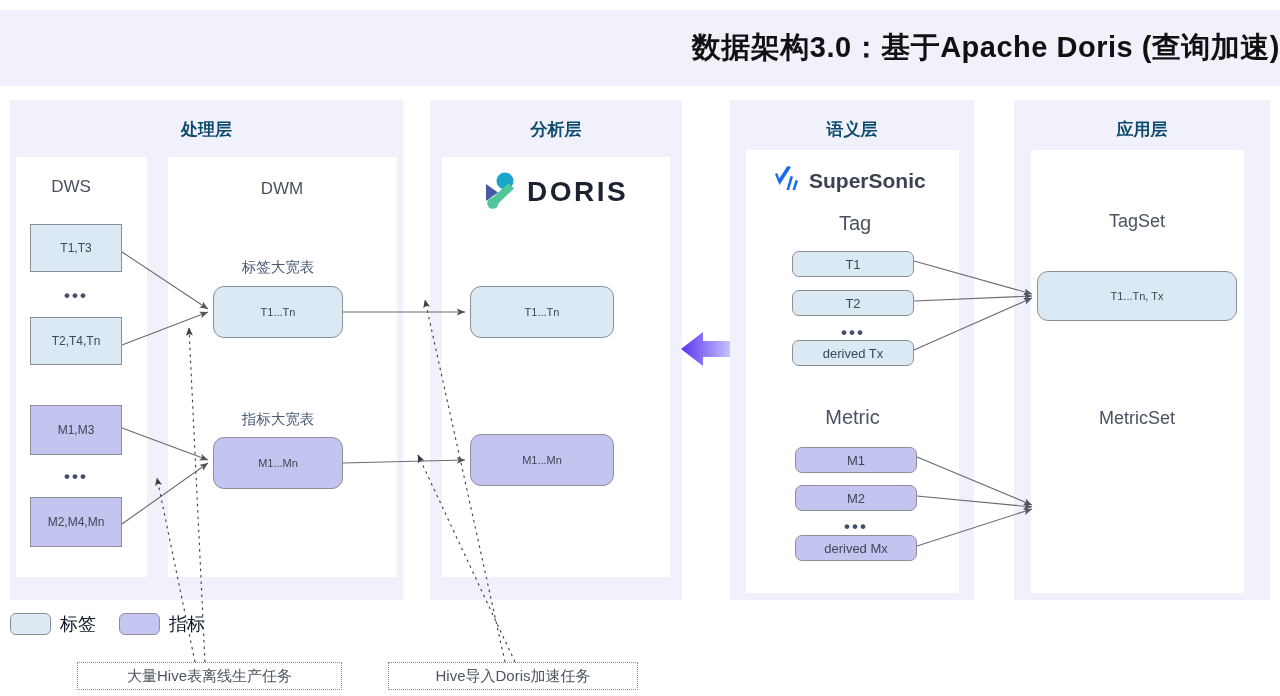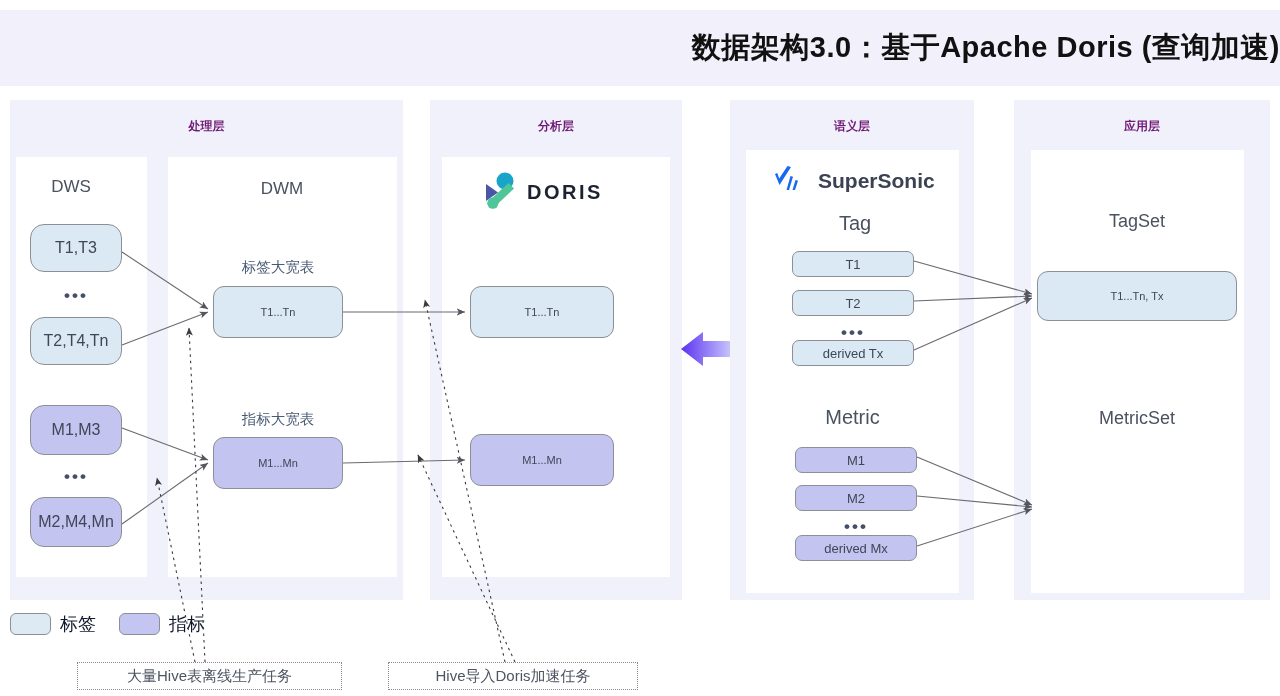--- a/index.html
+++ b/index.html
@@ -22,44 +22,44 @@
     font-size:29px;font-weight:bold;color:#111111;
     letter-spacing:0.5px;white-space:nowrap;
   }
 
   
   .panel{
     position:absolute;background:#f1f1fb;
   }
   .panel-title{
     position:absolute;width:100%;text-align:center;top:18px;
-    font-size:12px;font-weight:bold;color:#701a75;
+    font-size:17px;font-weight:bold;color:#0c4a6e;
   }
   .card{
     position:absolute;background:#ffffff;
   }
 
   
   .sub-head{
     position:absolute;text-align:center;
     font-size:17px;color:#4a5260;
     white-space:normal;line-height:1.05;
   }
   .sub-head-cn{
     position:absolute;text-align:center;
     font-size:14.5px;color:#4a5a74;white-space:nowrap;
   }
 
   
   .node{
     position:absolute;box-sizing:border-box;
     border:1px solid #8c9096;
-    border-radius:14px;
+    border-radius:0;
     display:flex;align-items:center;justify-content:center;
-    font-size:16px;color:#3d4756;
+    font-size:12px;color:#3d4756;
     text-align:center;
   }
   .node.tag{background:#dbe9f5;}
   .node.metric{background:#c3c4f0;}
   .node.big{font-size:11px;border-radius:11px;}
   .node.pill{border-radius:7px;font-size:13px;}
 
   .dots{
     position:absolute;text-align:center;width:100%;
     font-size:17px;color:#46506a;letter-spacing:2px;font-weight:bold;
@@ -79,22 +79,22 @@
   .anno{
     position:absolute;box-sizing:border-box;
     border:1px dotted #8a8a8a;background:transparent;
     display:flex;align-items:center;justify-content:center;
     font-size:15px;color:#4d5562;white-space:nowrap;
   }
 
   svg.overlay{position:absolute;left:0;top:0;width:1280px;height:696px;pointer-events:none;}
 
   .logo-doris{position:absolute;display:flex;align-items:center;gap:9px;}
-  .logo-doris .word{font-size:20px;font-weight:bold;color:#1d2233;letter-spacing:2.5px;}
-  .logo-ss{position:absolute;display:flex;align-items:center;gap:17px;}
+  .logo-doris .word{font-size:28px;font-weight:bold;color:#1d2233;letter-spacing:2.5px;}
+  .logo-ss{position:absolute;display:flex;align-items:center;gap:8px;}
   .logo-ss .word{font-size:21px;font-weight:bold;color:#3b4252;letter-spacing:0px;}
 </style>
 </head>
 <body>
 
 <div id="root">
 
   <div class="title-bar">
     <div class="title-text">数据架构3.0：基于Apache Doris (查询加速)</div>
   </div>

